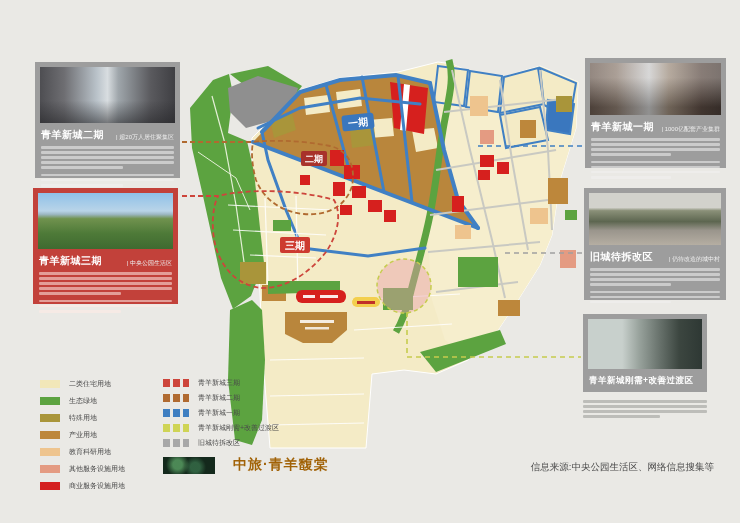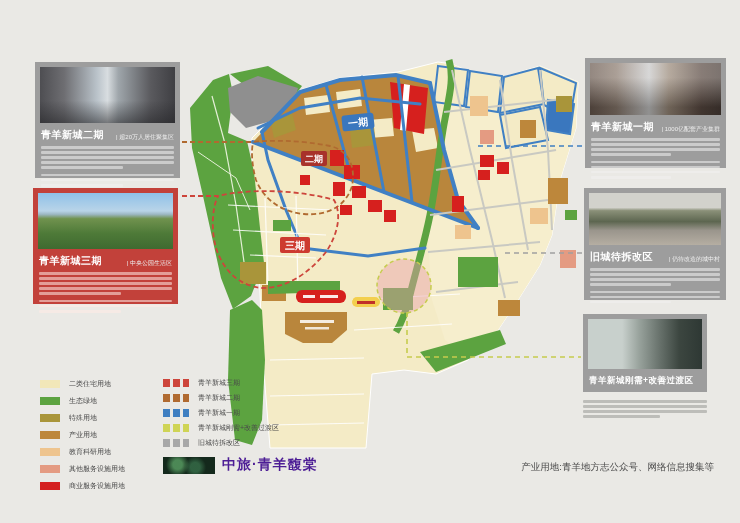--- a/index.html
+++ b/index.html
@@ -33,21 +33,21 @@
   #legend-zones .lrow{height:15px;}
   .sw{width:20px;height:8px;flex:none;}
   .swd{width:26px;height:8px;flex:none;}
   .llab{font-size:7px;color:#4a4a4a;margin-left:9px;white-space:nowrap;}
   
   #logo{position:absolute;left:163px;top:456px;display:flex;align-items:center;}
   #logo-box{width:52px;height:17px;background:
     radial-gradient(circle at 28% 45%,rgba(90,160,100,.8) 0 12%,rgba(0,0,0,0) 30%),
     radial-gradient(circle at 62% 60%,rgba(60,120,80,.7) 0 14%,rgba(0,0,0,0) 32%),
     #14291c;}
-  #logo-name{font-size:14px;font-weight:bold;color:#4c1d95;margin-left:7px;letter-spacing:1px;white-space:nowrap;}
+  #logo-name{font-size:14px;font-weight:bold;color:#a16207;margin-left:18px;letter-spacing:1px;white-space:nowrap;}
   #source-note{position:absolute;right:26px;top:461px;font-size:9.5px;color:#4a4a4a;white-space:nowrap;}
   svg{position:absolute;left:0;top:0;}
 </style>
 </head>
 <body>
 
 <div id="page">
 
   <svg width="740" height="523" viewBox="0 0 740 523">
 
@@ -361,15 +361,15 @@
       <div class="lrow">
         <div class="swd" style="background: repeating-linear-gradient(90deg, rgb(168, 168, 168) 0px, rgb(168, 168, 168) 7px, transparent 7px, transparent 10px);"></div>
         <span class="llab">旧城待拆改区</span>
       </div>
     </div>
 
   <div id="logo">
     <div id="logo-box"></div>
     <div id="logo-name">中旅·青羊馥棠</div>
   </div>
-  <div id="source-note">产业用地:青羊地方志公众号、网络信息搜集等</div>
+  <div id="source-note">信息来源:中央公园生活区、网络信息搜集等</div>
 
 </div>
 
 </body></html>

